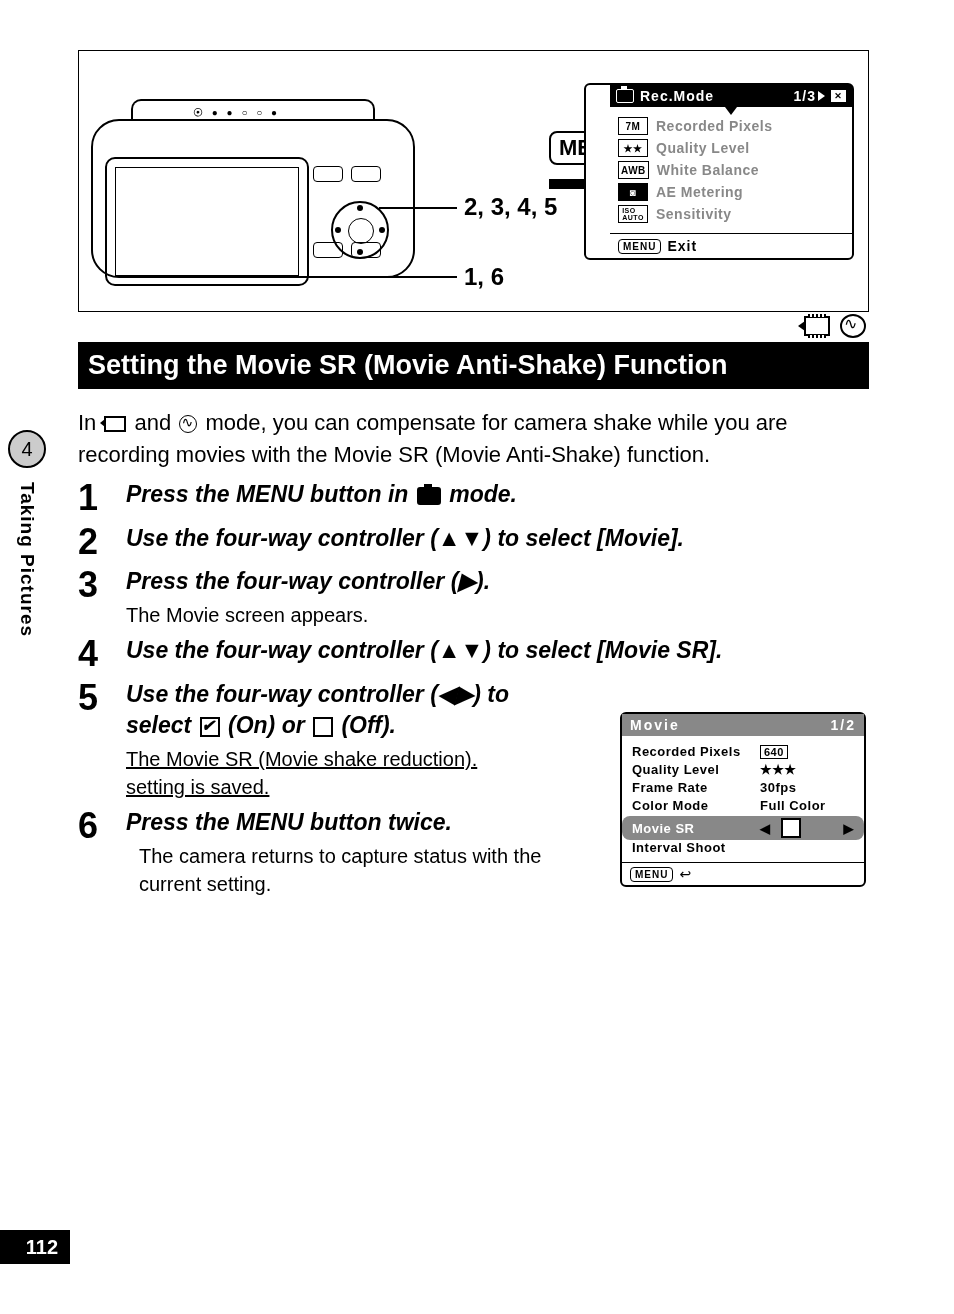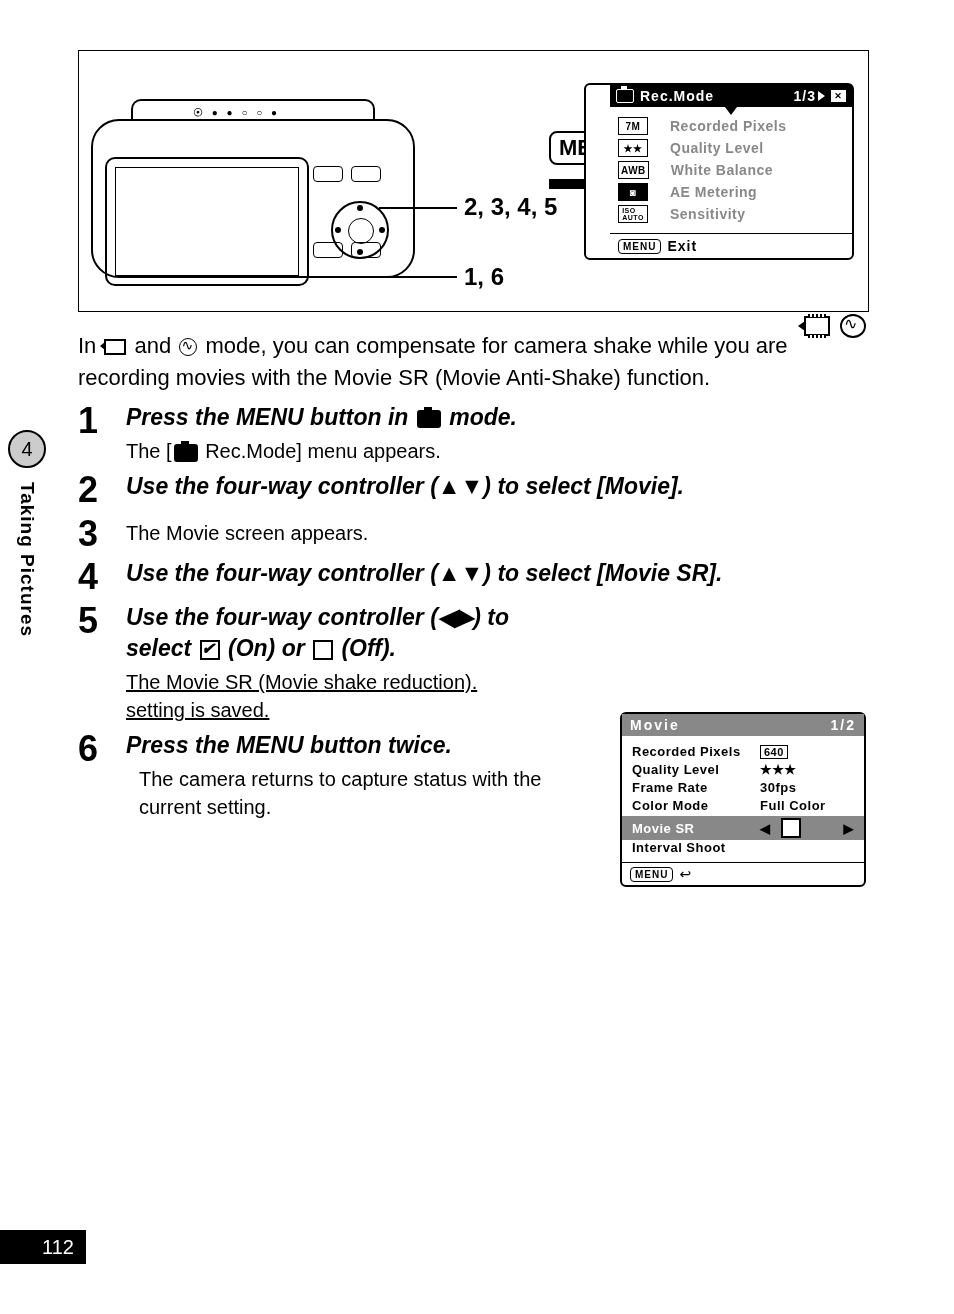--- a/index.html
+++ b/index.html
@@ -143,21 +143,21 @@
     font-weight: bold;
     letter-spacing: 1px;
   }
   .lcd-menu .hdr .spacer{flex:1;}
   .lcd-menu .hdr .cam-ic{width:16px;height:12px;border:1.5px solid #fff;border-radius:2px;margin-right:6px;position:relative;}
   .lcd-menu .hdr .cam-ic::before{content:"";position:absolute;left:4px;top:-4px;width:6px;height:4px;background:#fff;}
   .lcd-menu .hdr .tri{display:inline-block;width:0;height:0;border-top:5px solid transparent;border-bottom:5px solid transparent;border-left:7px solid #fff;margin:0 2px;}
   .lcd-menu .hdr .tools-ic{width:15px;height:12px;background:#fff;margin-left:4px;position:relative;color:#000;font-size:9px;line-height:12px;text-align:center;font-weight:bold;}
   .lcd-menu .body{position:relative;padding:10px 8px 6px 8px;}
   .lcd-menu .dn-tri{position:absolute;left:50%;top:0;transform:translateX(-50%);width:0;height:0;border-left:6px solid transparent;border-right:6px solid transparent;border-top:8px solid #000;}
-  .lcd-row{display:flex;align-items:center;gap:22px;margin-bottom:4px;}
+  .lcd-row{display:flex;align-items:center;gap:8px;margin-bottom:4px;}
   .lcd-row .tag{border:1.5px solid #000;font-size:10px;font-weight:bold;min-width:24px;height:16px;display:flex;align-items:center;justify-content:center;padding:0 2px;letter-spacing:0.5px;}
   .lcd-row .tag.inv{background:#000;color:#fff;}
   .lcd-row .lbl{color:#888;font-weight:bold;letter-spacing:0.5px;font-size:14px;}
   .lcd-foot{border-top:1.5px solid #000;padding:4px 8px;display:flex;align-items:center;gap:6px;}
   .menu-box-s{border:1.5px solid #000;border-radius:4px;font-size:10px;font-weight:bold;padding:1px 4px;letter-spacing:1px;}
 
   
   .mode-icons{position:absolute;right:88px;top:314px;display:flex;gap:10px;align-items:center;}
   .film-ic{width:22px;height:16px;border:2px solid #000;position:relative;}
   .film-ic::before,.film-ic::after{content:"";position:absolute;left:2px;right:2px;height:3px;background:repeating-linear-gradient(90deg,#000 0 2px,#fff 2px 4px);}
@@ -208,21 +208,21 @@
     border-radius:6px;
     background:#fff;
     font-family:Arial,sans-serif;
   }
   .movie-lcd .mhdr{background:#888;color:#fff;font-weight:bold;letter-spacing:2px;font-size:14px;padding:3px 8px;display:flex;align-items:center;}
   .movie-lcd .mhdr .sp{flex:1;}
   .movie-lcd .mbody{padding:8px 10px 4px 10px;font-size:13px;font-weight:bold;letter-spacing:0.5px;}
   .mr{display:flex;gap:8px;margin-bottom:3px;align-items:center;}
   .mr .k{min-width:120px;color:#000;}
   .mr .v{color:#000;}
-  .mr.sel{background:#888;color:#fff;margin:0 -10px;padding:2px 10px;}
+  .mr.sel{background:#888;color:#fff;margin:0 -10px;padding:2px 10px;border-radius:8px;}
   .mr.sel .k,.mr.sel .v{color:#fff;}
   .mr.sel .arr{color:#000;}
   .box-val{border:1.5px solid #000;padding:0 3px;font-size:11px;}
   .mfoot{border-top:1.5px solid #000;padding:3px 8px;display:flex;align-items:center;gap:6px;}
   .ret-ar{font-size:14px;}
 
   
   .sidebar{
     position:absolute;
     left:0; top:430px;
@@ -242,25 +242,25 @@
   }
   .vtext{
     writing-mode:vertical-rl;
     font-weight:bold;
     font-size:19px;
     letter-spacing:1px;
   }
   .page-num-bar{
     position:absolute;
     left:0;bottom:50px;
-    width:86px;height:34px;
+    width:70px;height:34px;
     background:#000;color:#fff;
     display:flex;align-items:center;justify-content:flex-end;
     padding-right:12px;
-    font-weight:normal;font-size:20px;
+    font-weight:bold;font-size:20px;
     box-sizing:border-box;
   }
 
   .step5-wrap{display:flex;gap:18px;}
   .step5-text{flex:1;}
 </style>
 </head>
 <body>
 
 <div class="page">
@@ -338,48 +338,47 @@
     </div>
   </div>
 
   <div class="mode-icons">
     <span class="film-ic">
         <span class="tri"></span>
       </span>
     <span class="wave-ic"></span>
   </div>
 
+  <div class="heading">Setting the Movie SR (Movie Anti-Shake) Function</div>
 
   <p class="intro">
     <span>In </span><span class="film-inline"></span><span> and </span><span class="wave-inline"></span><span> mode, you can compensate for camera shake while you are recording movies with the Movie SR (Movie Anti-Shake) function.</span>
   </p>
 
   <ol class="steps">
     <li>
       <div class="step-num">1</div>
       <div class="step-body">
         <div class="step-title">
           <span>Press the </span><span class="btn-word">MENU</span><span> button in </span><span class="inline-cam filled"></span><span> mode.</span>
         </div>
-        <div class="step-sub">
-          <span>The [</span><span class="inline-cam filled"></span><span> Rec.Mode] menu appears.</span>
-        </div>
       </div>
     </li>
 
     <li>
       <div class="step-num">2</div>
       <div class="step-body">
           <div class="step-title">Use the four-way controller (▲▼) to select [Movie].</div>
         </div>
     </li>
 
     <li>
       <div class="step-num">3</div>
       <div class="step-body">
+        <div class="step-title">Press the four-way controller (▶).</div>
         <div class="step-sub">The Movie screen appears.</div>
       </div>
     </li>
 
     <li>
       <div class="step-num">4</div>
       <div class="step-body">
           <div class="step-title">Use the four-way controller (▲▼) to select [Movie SR].</div>
         </div>
     </li>

